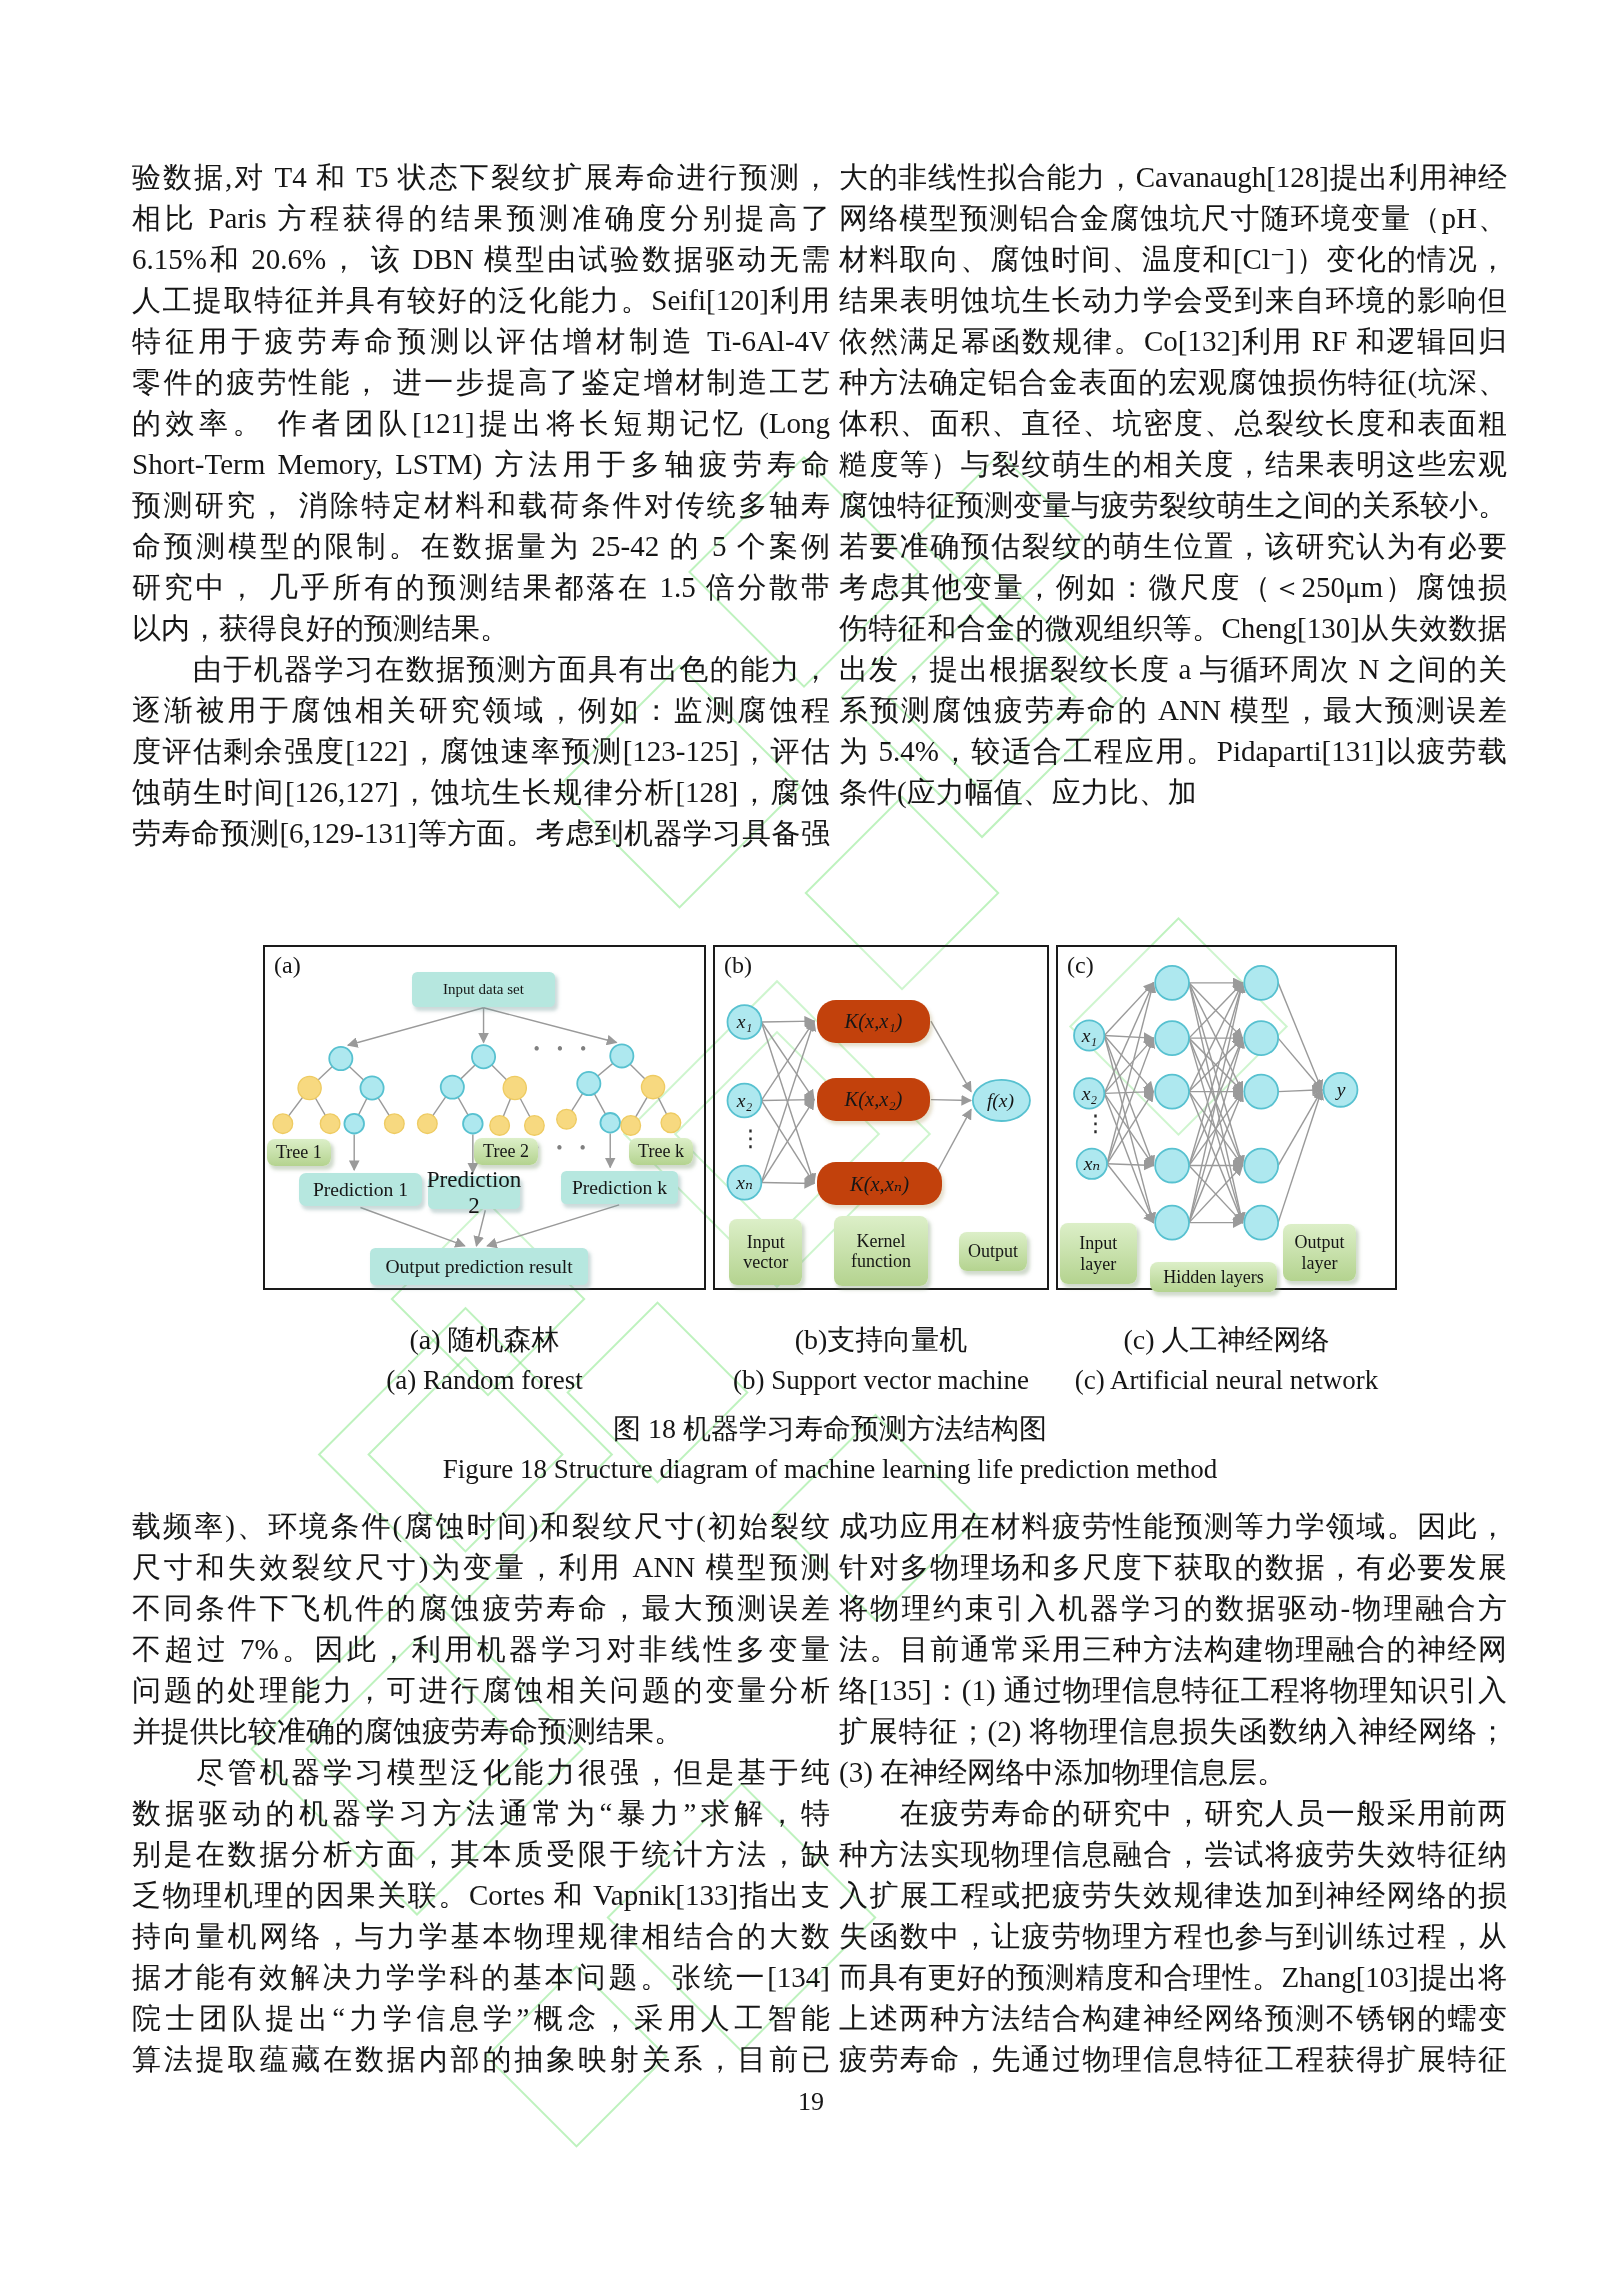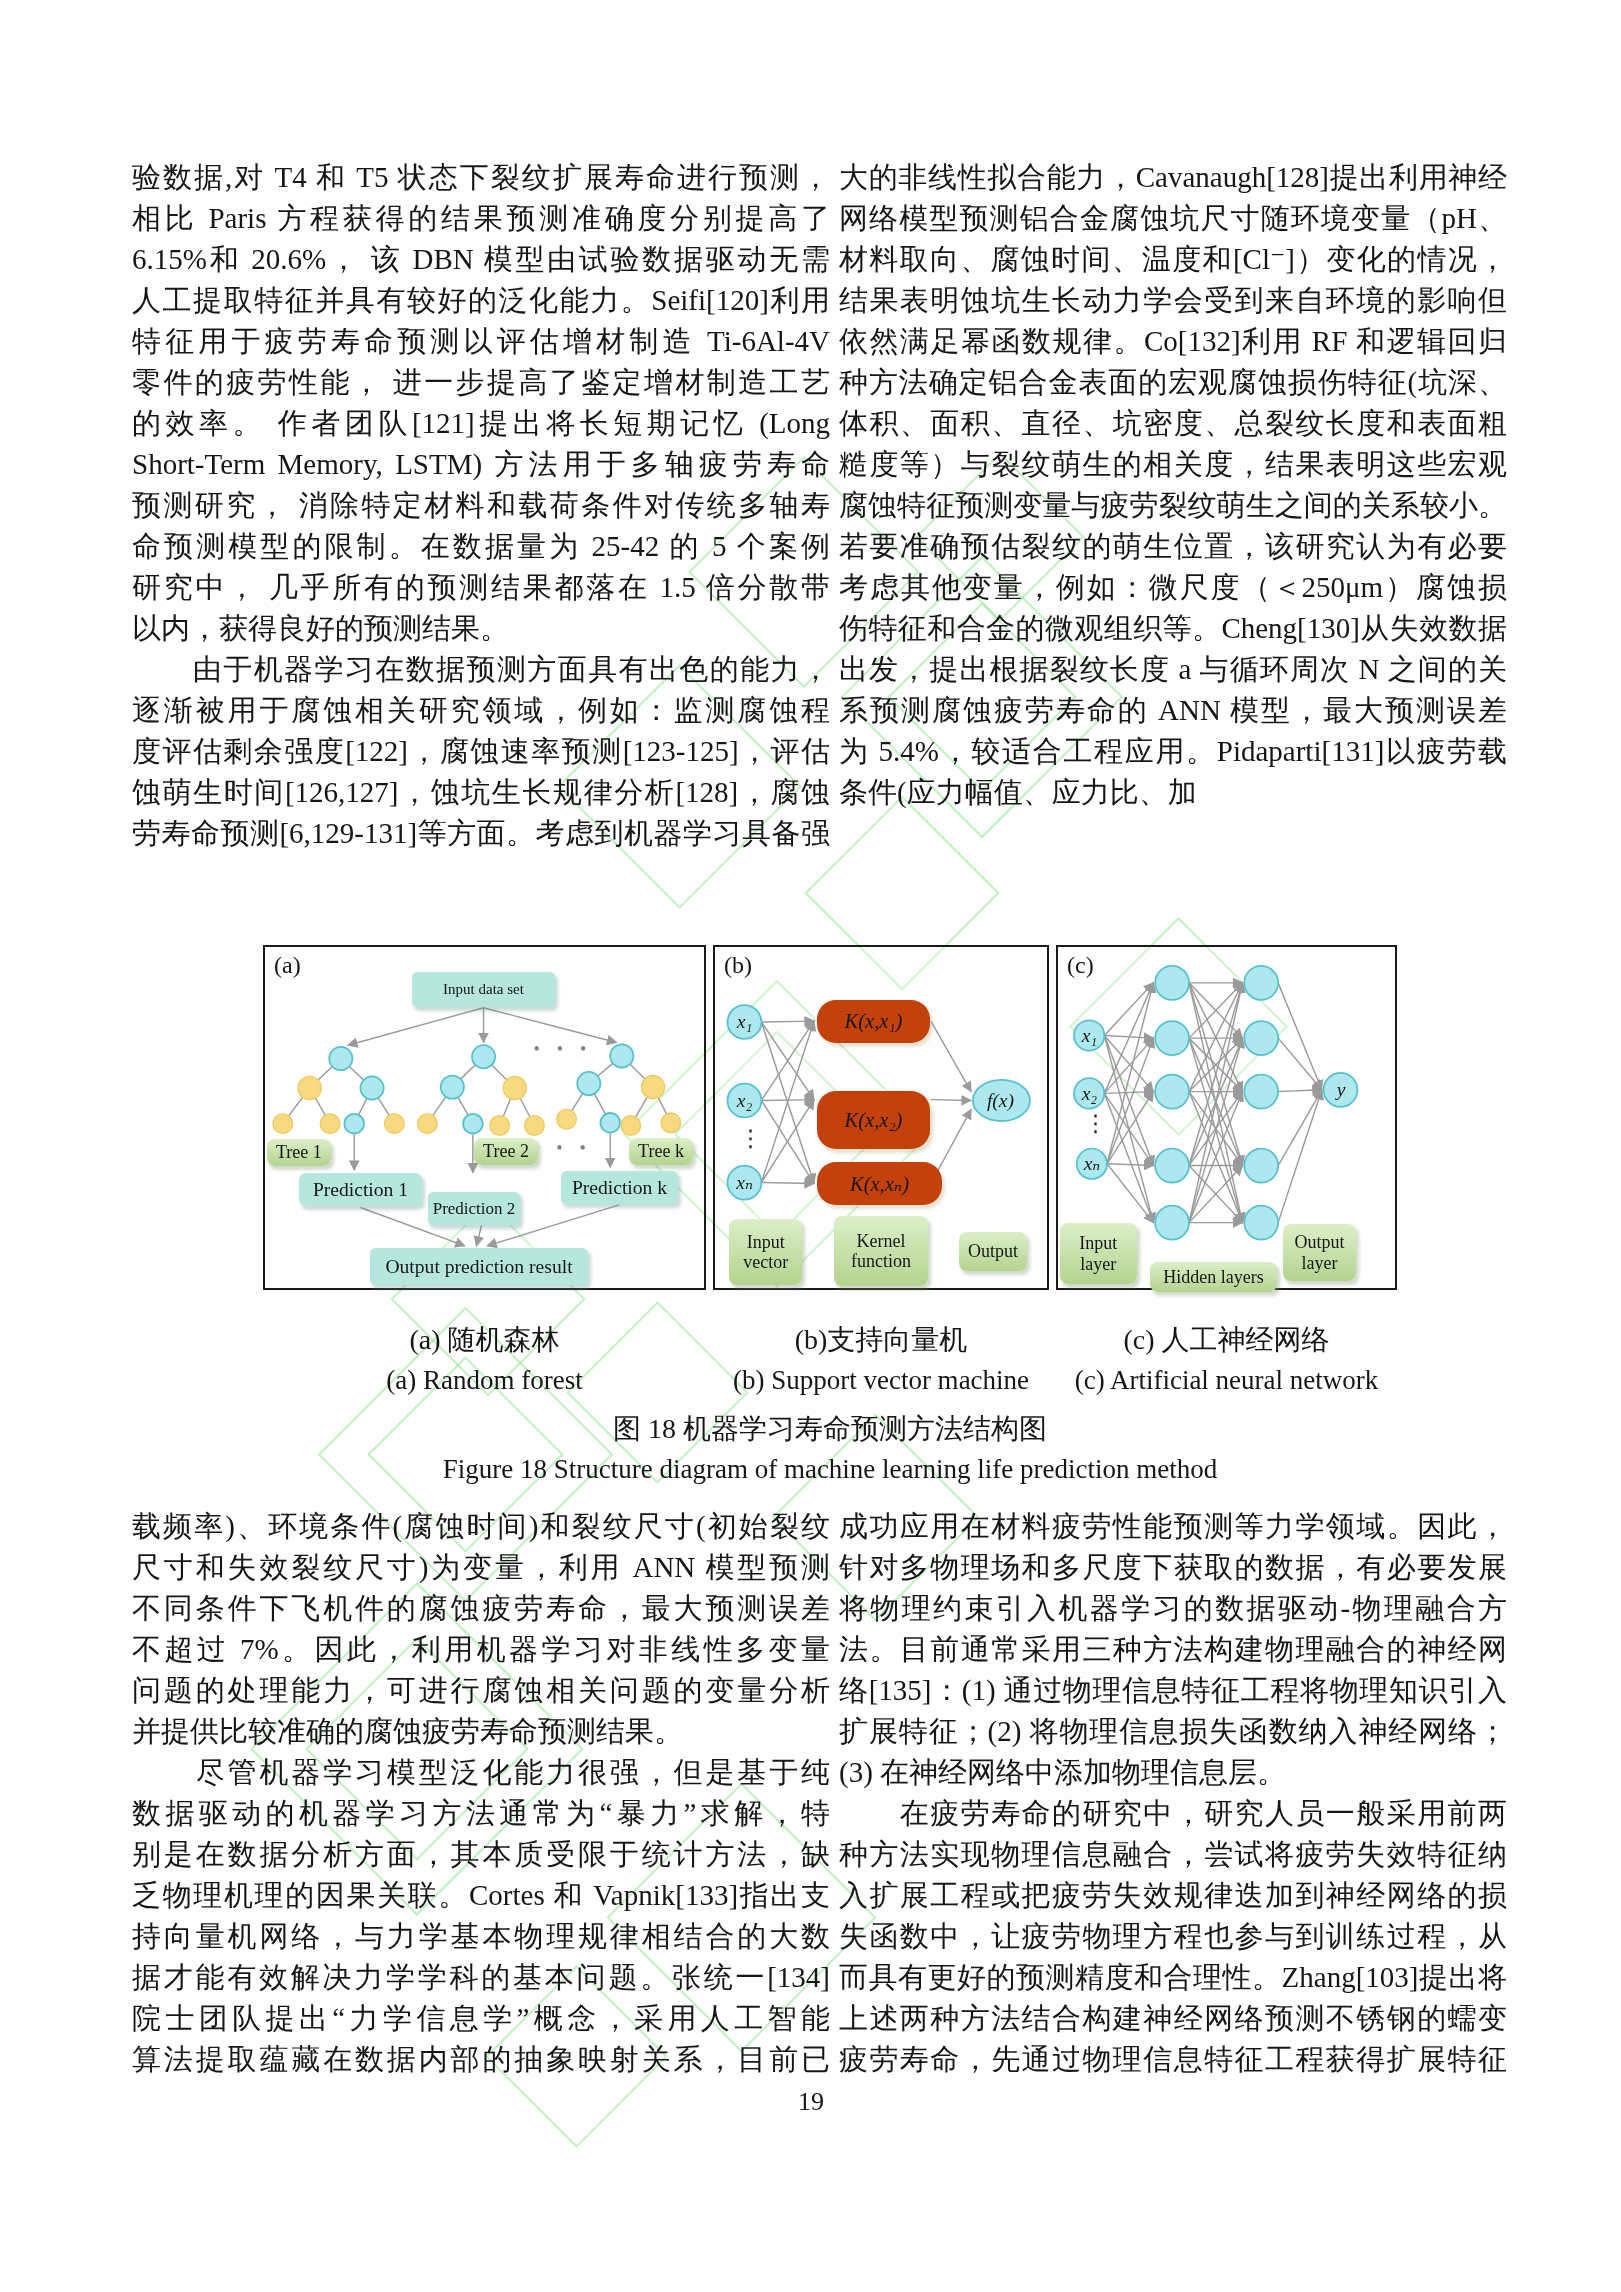--- a/index.html
+++ b/index.html
@@ -198,21 +198,21 @@
         </g>
       </svg>
     <div class="ptag">(a)</div>
     <div class="fbox teal" style="left:147px;top:25px;width:143px;height:35px;">Input data set</div>
     <div class="dots" style="left:266px;top:92px;width:64px;">• • •</div>
     <div class="dots" style="left:267px;top:191px;width:61px;">• • •</div>
     <div class="fbox green" style="left:1.8px;top:192px;width:64px;height:27px;">Tree 1</div>
     <div class="fbox green" style="left:209px;top:191px;width:64px;height:27px;">Tree 2</div>
     <div class="fbox green" style="left:364px;top:191px;width:64px;height:27px;">Tree k</div>
     <div class="fbox teal" style="left:34px;top:226px;width:123px;height:33px;font-size:19.6px;border-radius:7px;">Prediction 1</div>
-    <div class="fbox teal" style="left:163px;top:229px;width:92px;height:33px;font-size:17px;margin-top:16px;">Prediction 2</div>
+    <div class="fbox teal" style="left:163px;top:229px;width:92px;height:33px;font-size:23px;">Prediction 2</div>
     <div class="fbox teal" style="left:296px;top:224px;width:117px;height:33px;font-size:19.6px;">Prediction k</div>
     <div class="fbox teal" style="left:105px;top:301px;width:218px;height:37px;font-size:19.6px;">Output prediction result</div>
   </div>
 
   <div class="panel" id="panel-b">
     <svg id="svg-b" width="331" height="340" viewBox="0 0 371 381">
         <g stroke="#9a9a9a" stroke-width="1.6" fill="none">
           <line x1="52" y1="84" x2="111" y2="83" marker-end="url(#arr)"></line>
           <line x1="52" y1="84" x2="111" y2="171" marker-end="url(#arr)"></line>
           <line x1="52" y1="84" x2="111" y2="265" marker-end="url(#arr)"></line>
@@ -232,21 +232,21 @@
           <circle cx="33" cy="264" r="19" class="nc"></circle>
           <ellipse cx="321" cy="172" rx="32" ry="23" class="nc"></ellipse>
         </g>
       </svg>
     <div class="ptag">(b)</div>
     <div class="fbox math" style="left:11.6px;top:62px;width:36px;height:25px;">x₁</div>
     <div class="fbox math" style="left:11.6px;top:141px;width:36px;height:25px;">x₂</div>
     <div class="fbox math" style="left:11.6px;top:223px;width:36px;height:25px;">xₙ</div>
     <div class="vdots" style="left:24px;top:178px;">⋮</div>
     <div class="fbox yellow" style="left:102px;top:53px;width:113px;height:43px;">K(x,x₁)</div>
-    <div class="fbox yellow" style="left:102px;top:144px;width:113px;height:58px;">K(x,x₂)</div>
+    <div class="fbox yellow" style="left:102px;top:131px;width:113px;height:43px;">K(x,x₂)</div>
     <div class="fbox yellow" style="left:102px;top:215px;width:125px;height:43px;">K(x,xₙ)</div>
     <div class="fbox math" style="left:259px;top:141px;width:53px;height:25px;">f(x)</div>
     <div class="fbox green" style="left:14.3px;top:272px;width:73px;height:66px;">Input vector</div>
     <div class="fbox green" style="left:119px;top:269px;width:94px;height:70px;">Kernel function</div>
     <div class="fbox green" style="left:244px;top:285px;width:68px;height:39px;">Output</div>
   </div>
 
   <div class="panel" id="panel-c">
     <svg id="svg-c" width="336" height="340" viewBox="0 0 377 381">
         <g stroke="#9a9a9a" stroke-width="1.6" fill="none">

